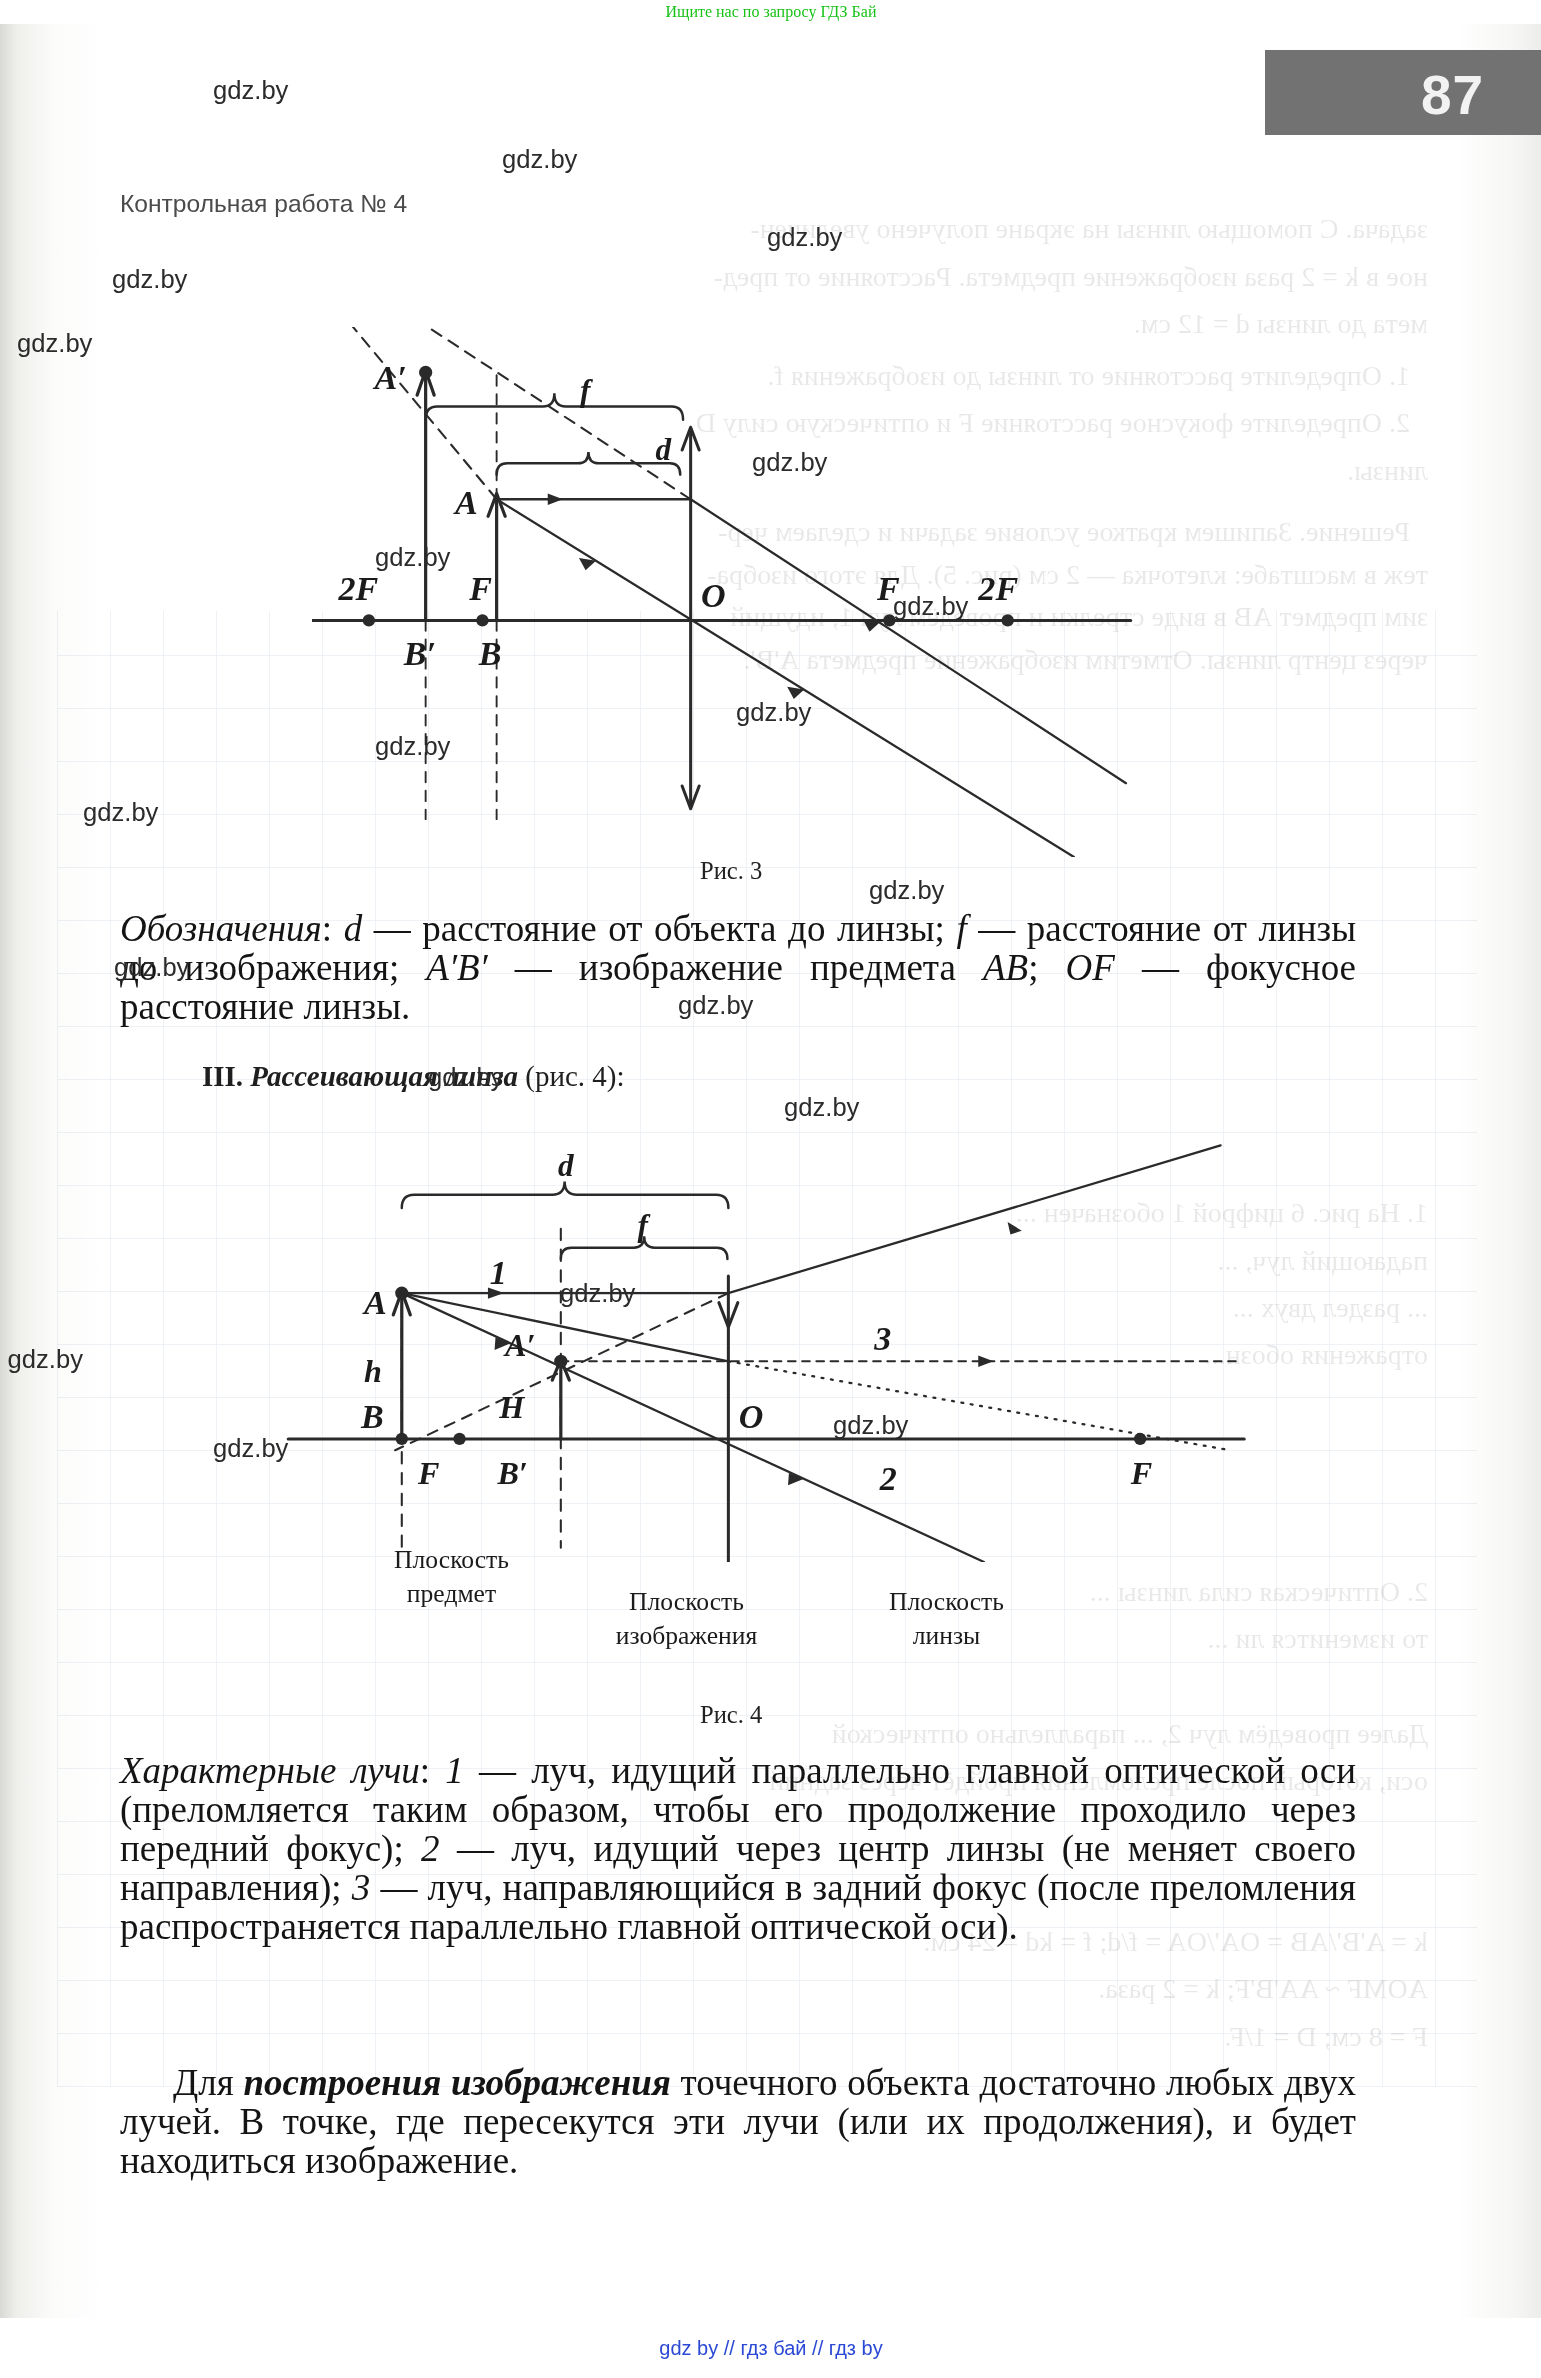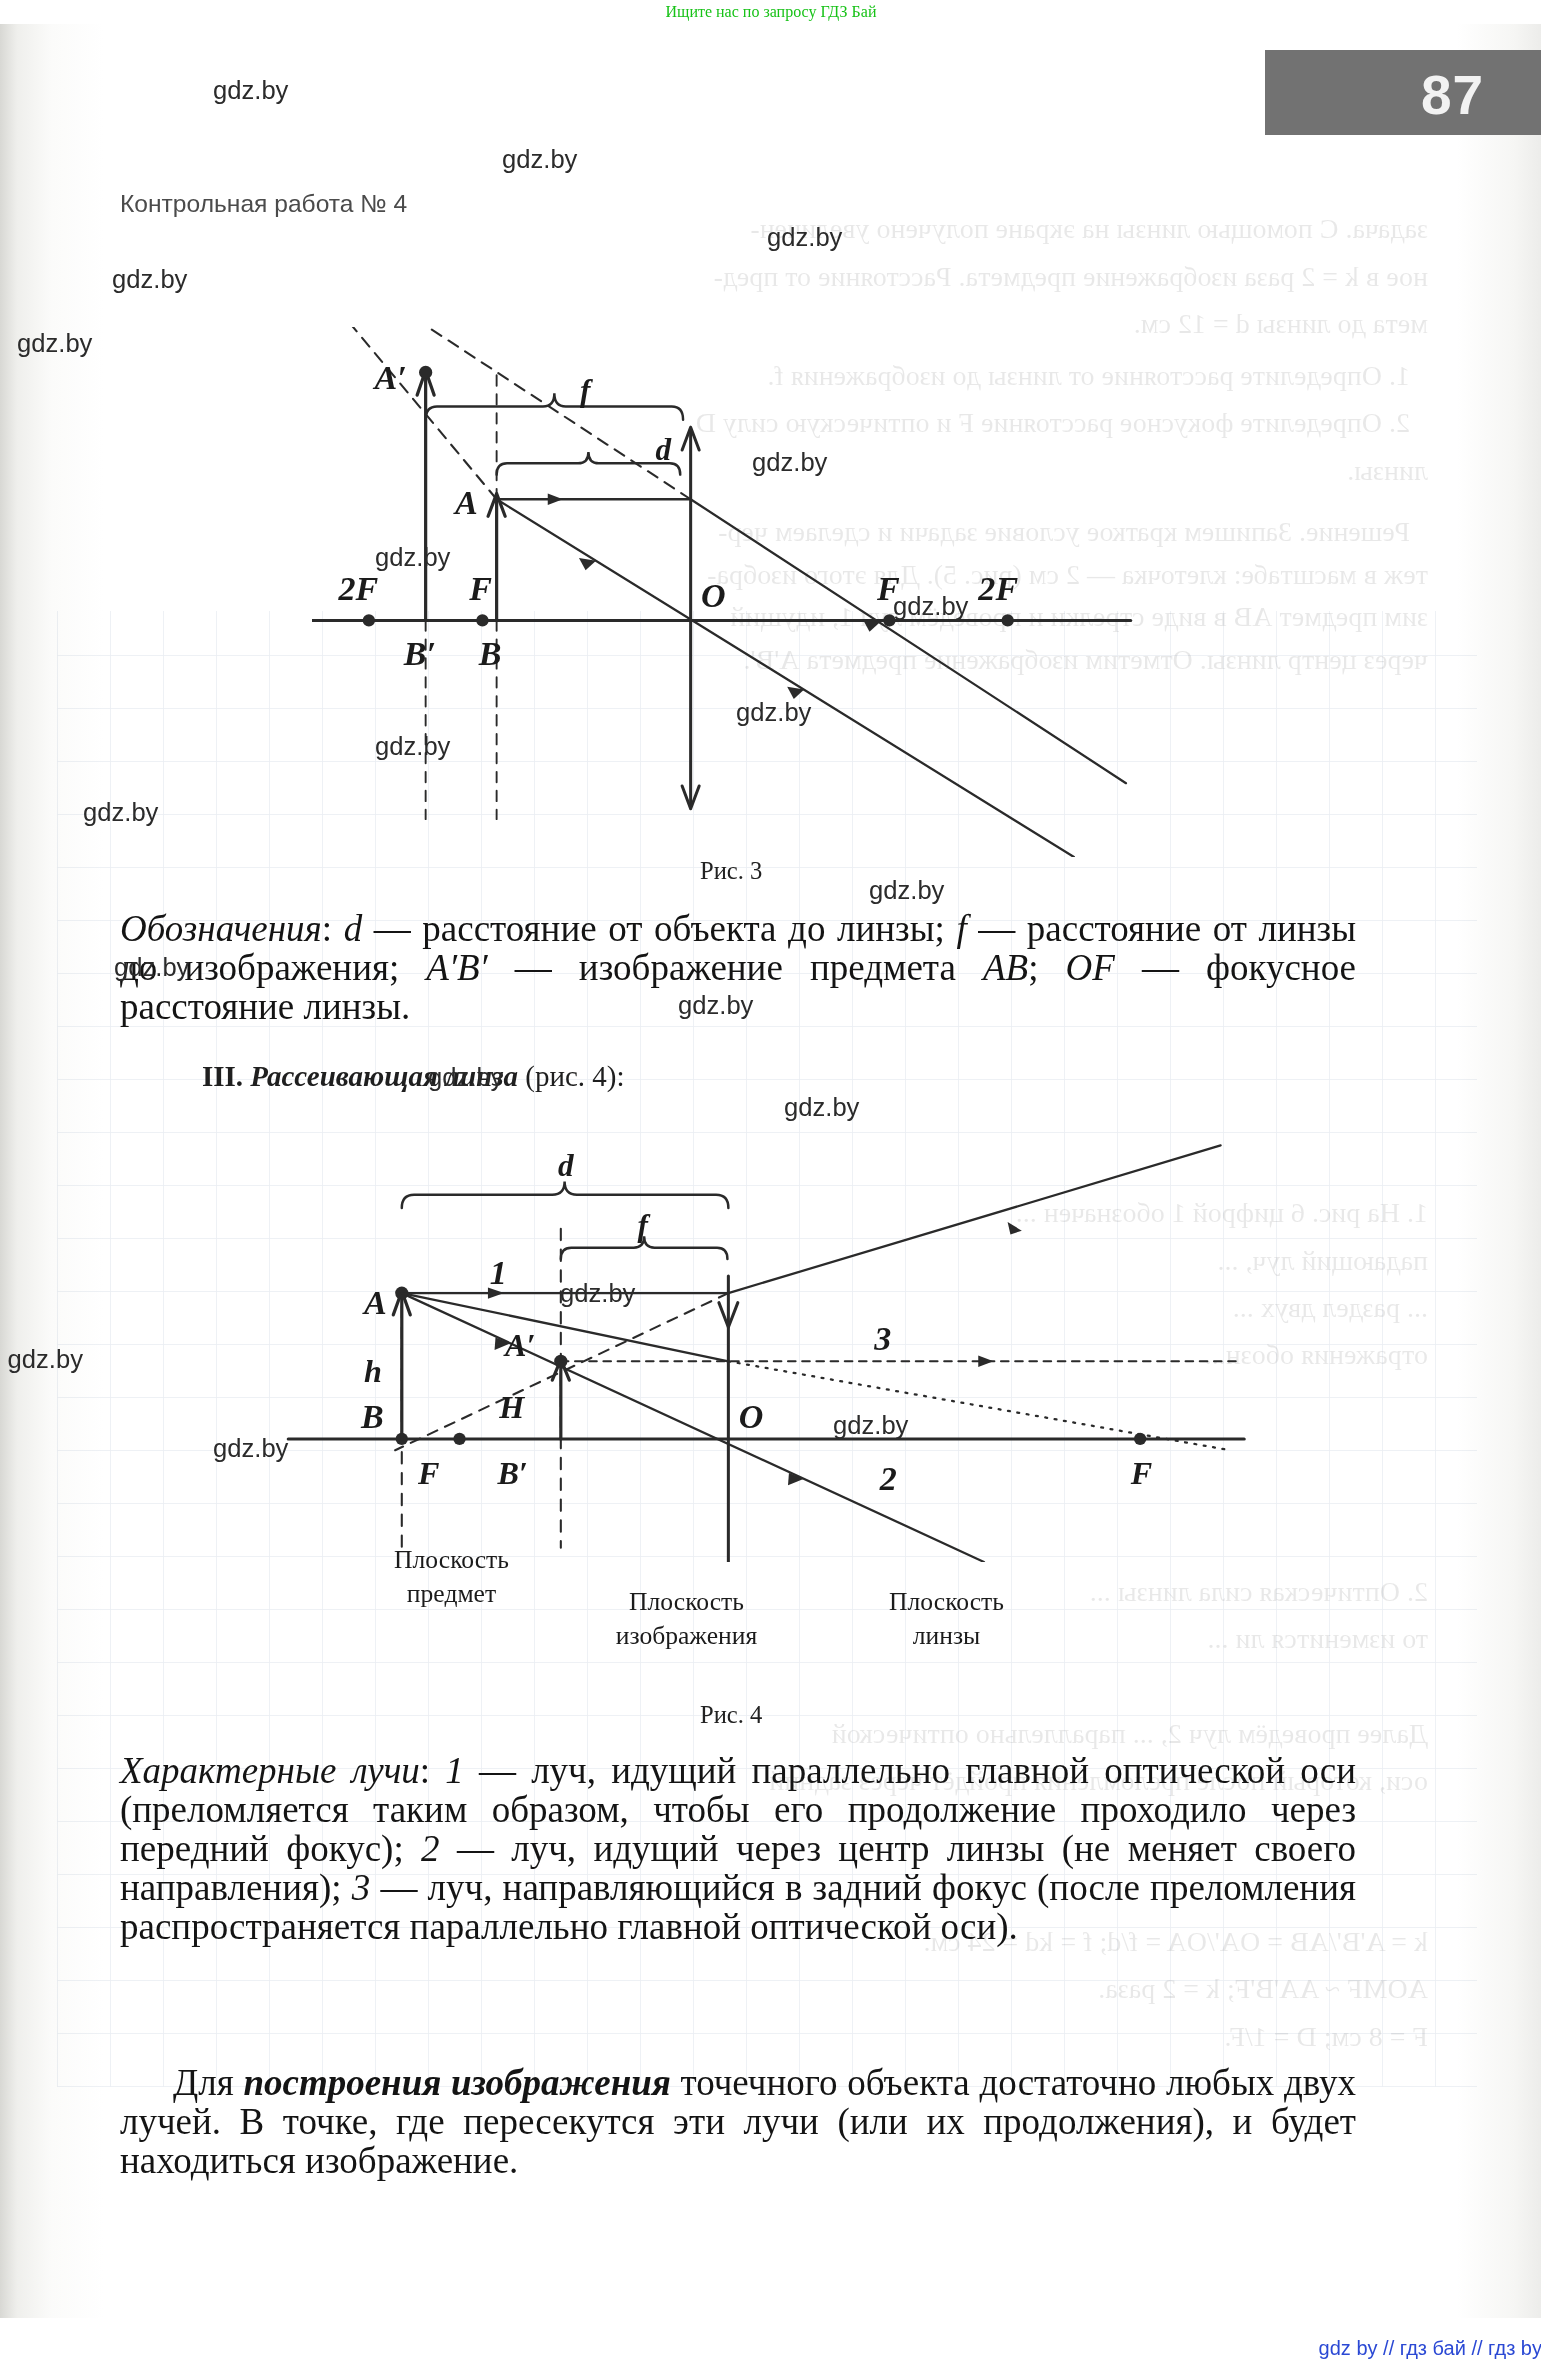--- a/index.html
+++ b/index.html
@@ -101,21 +101,21 @@
     font-size:25.6px;
     color:#2b2b2b;
     white-space:nowrap;
     pointer-events:none;
   }
 
   
   #footer{
     position:absolute;left:0;top:2318px;width:1542px;height:61px;
     background:#ffffff;
-    text-align:right;line-height:61px;
+    text-align:center;line-height:61px;
     font-family:"Liberation Sans", sans-serif;
     font-size:20px;color:#2b49d4;white-space:nowrap;
   }
 </style>
 </head>
 <body>
 
 <div id="promo">Ищите нас по запросу ГДЗ Бай</div>
 
 <div id="sheet">

